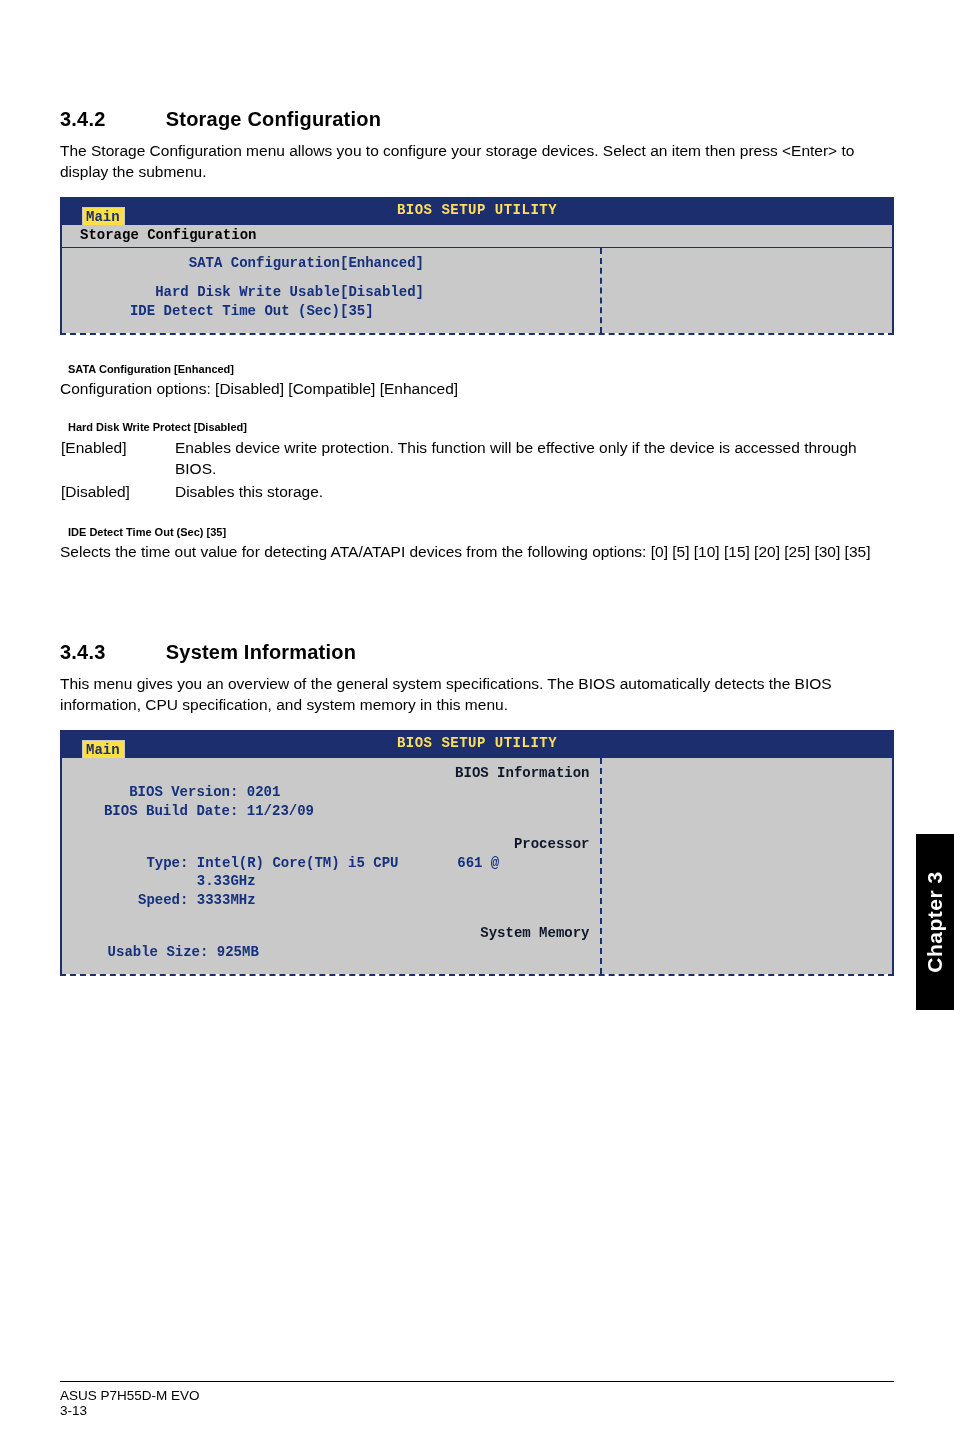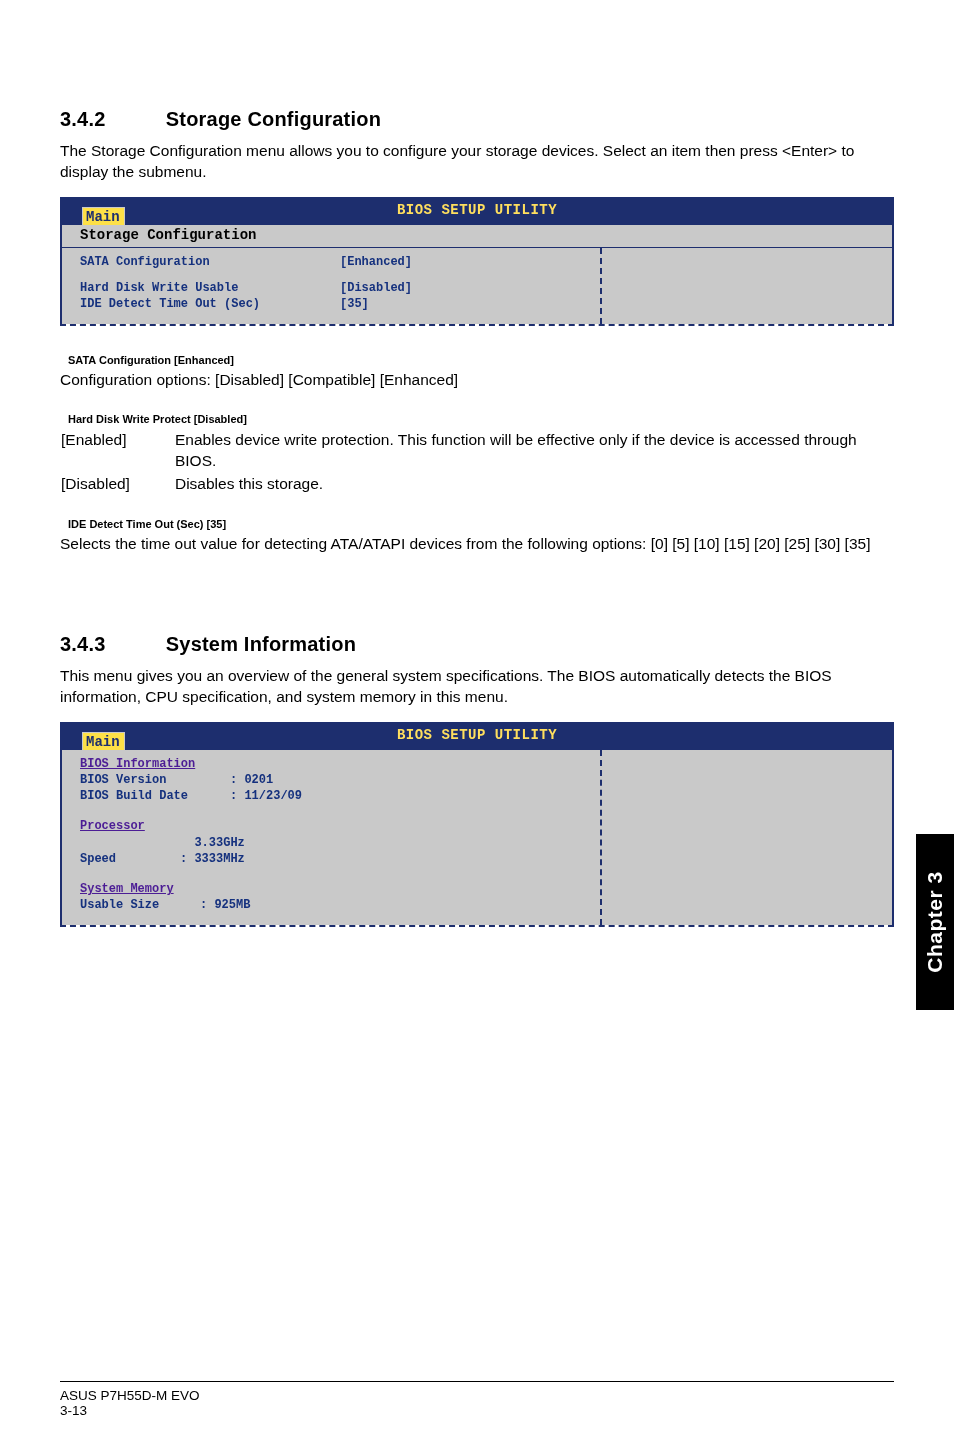--- a/index.html
+++ b/index.html
@@ -72,43 +72,43 @@
     font-family: "Courier New", monospace;
     font-weight: bold;
     color: #15317e;
     display: flex;
   }
   .bios-left {
     padding: 6px 10px 12px 18px;
     border-right: 2px dashed #1d2e6e;
     flex: 0 0 65%;
     box-sizing: border-box;
-    font-size: 12px;
+    font-size: 14px;
     line-height: 1.35;
+    text-align: right;
   }
   .bios-right {
     flex: 1;
   }
   .bios-subheader {
     color: #000;
     font-weight: bold;
     border-bottom: 1px solid #1d2e6e;
     padding: 2px 10px 4px 18px;
     font-family: "Courier New", monospace;
     font-size: 14px;
   }
   .kv {
     display: flex;
     white-space: pre;
   }
   .kv .k { flex: 0 0 260px; }
   .sect-black {
-    color: #4c1d95;
-    font-weight: bold;
-    text-decoration: underline;
+    color: #0f172a;
+    font-weight: bold;
   }
   h3.sub {
     font-size: 11px;
     font-weight: bold;
     margin: 22px 0 4px 8px;
   }
   table.dl {
     border-collapse: collapse;
     font-size: 15.5px;
     line-height: 1.35;
@@ -239,20 +239,24 @@
           <span class="k" style="flex:0 0 150px">BIOS Version</span>
           <span>: 0201</span>
         </div>
         <div class="kv">
           <span class="k" style="flex:0 0 150px">BIOS Build Date</span>
           <span>: 11/23/09</span>
         </div>
         <div style="height:14px"></div>
         <div class="sect-black">Processor</div>
         <div class="kv">
+          <span class="k" style="flex:0 0 100px">Type</span>
+          <span>: Intel(R) Core(TM) i5 CPU       661 @</span>
+        </div>
+        <div class="kv">
           <span class="k" style="flex:0 0 100px"></span>
           <span>  3.33GHz</span>
         </div>
         <div class="kv">
           <span class="k" style="flex:0 0 100px">Speed</span>
           <span>: 3333MHz</span>
         </div>
         <div style="height:14px"></div>
         <div class="sect-black">System Memory</div>
         <div class="kv">

